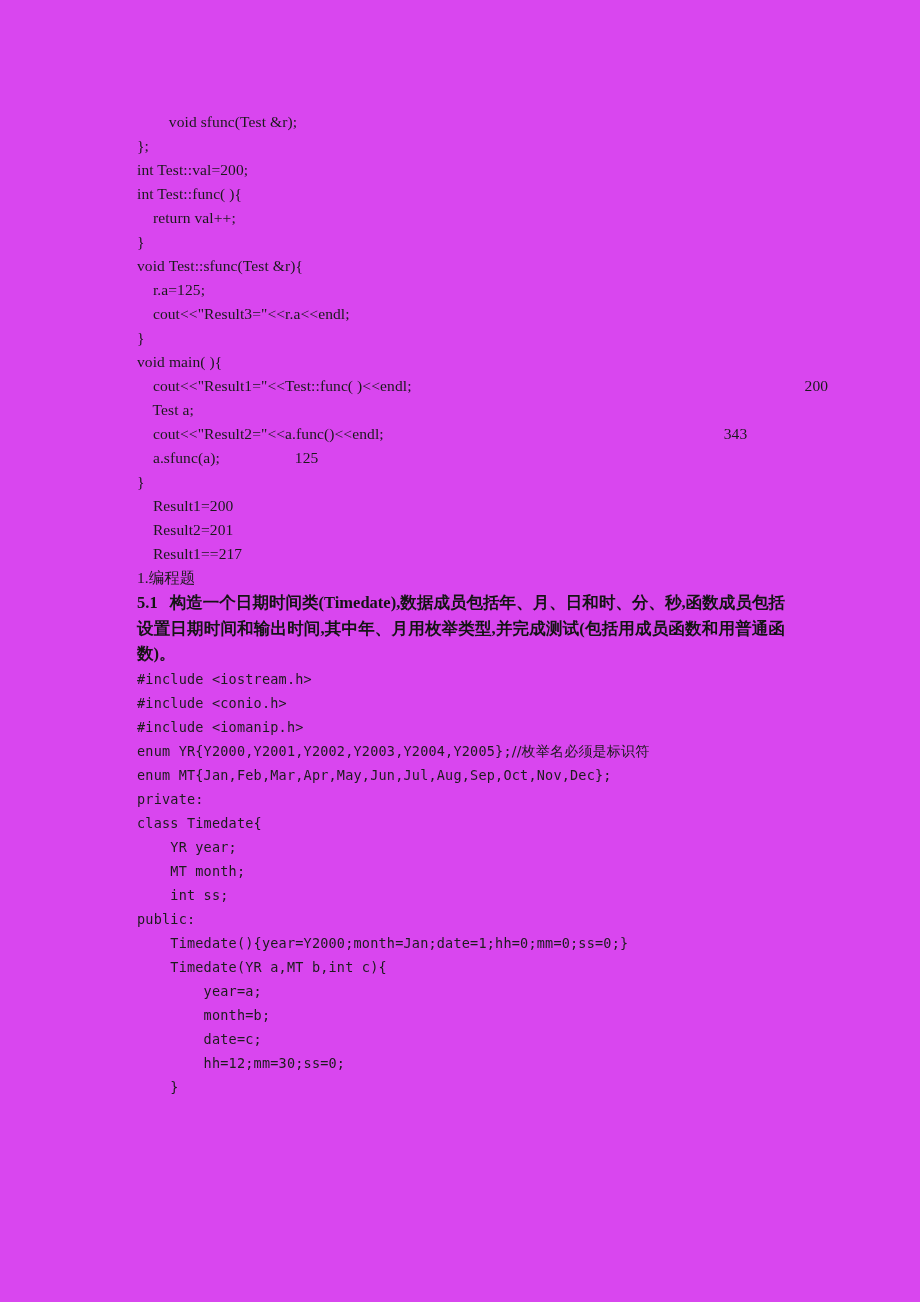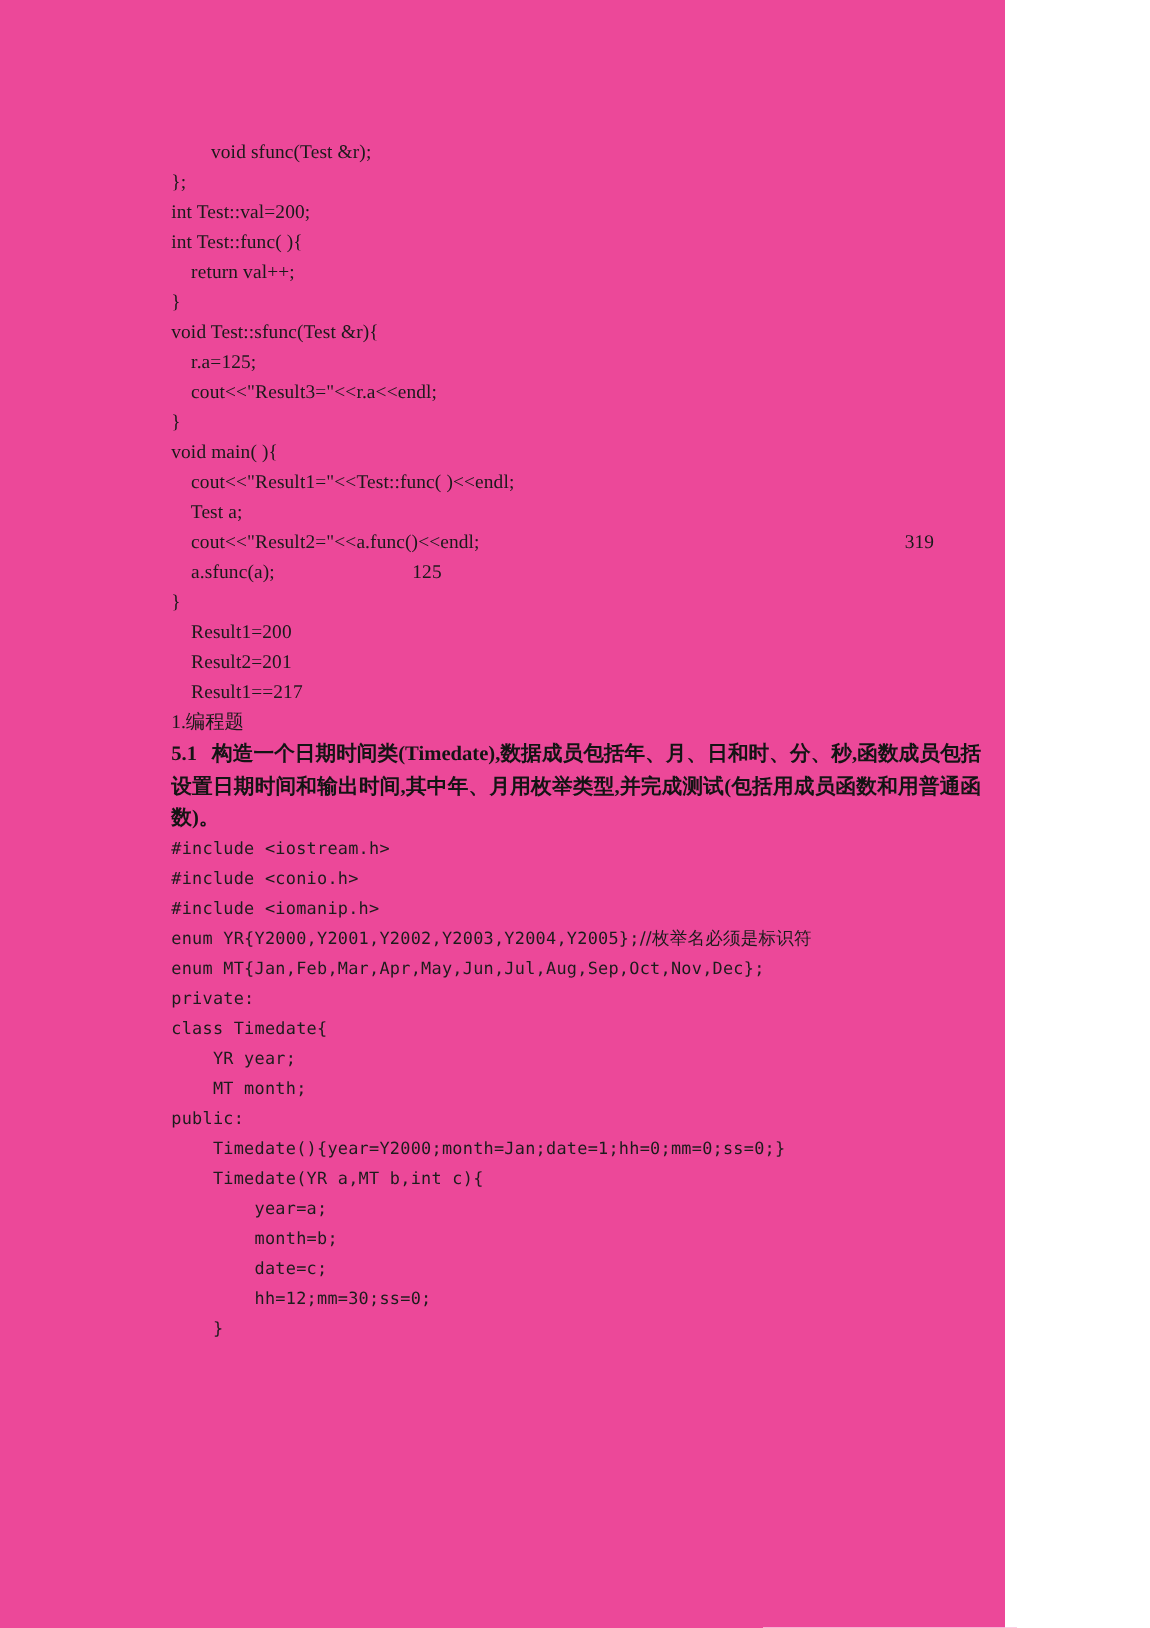--- a/index.html
+++ b/index.html
@@ -3,23 +3,23 @@
 <meta charset="utf-8">
 <title>C++ Exercise Document Page</title>
 <style>
   html, body {
     margin: 0;
     padding: 0;
     background: #ffffff;
   }
   .page {
     position: relative;
-    width: 804px;
+    width: 920px;
     height: 1302px;
-    background: #ec4899;
+    background: #d946ef;
     overflow: hidden;
   }
   .content {
     position: absolute;
     left: 137px;
     top: 110px;
     width: 648px;
   }
 
   
@@ -86,22 +86,22 @@
         <div class="serif-line"><span>int Test::func( ){</span></div>
         <div class="serif-line"><span>    return val++;</span></div>
         <div class="serif-line"><span>}</span></div>
         <div class="serif-line"><span>void Test::sfunc(Test &amp;r){</span></div>
         <div class="serif-line"><span>    r.a=125;</span></div>
         <div class="serif-line"><span>    cout&lt;&lt;"Result3="&lt;&lt;r.a&lt;&lt;endl;</span></div>
         <div class="serif-line"><span>}</span></div>
         <div class="serif-line"><span>void main( ){</span></div>
         <div class="serif-line"><span>    cout&lt;&lt;"Result1="&lt;&lt;Test::func( )&lt;&lt;endl;</span><span class="ann" style="margin-left: 393px;">200</span></div>
         <div class="serif-line"><span>    Test a;</span></div>
-        <div class="serif-line"><span>    cout&lt;&lt;"Result2="&lt;&lt;a.func()&lt;&lt;endl;</span><span class="ann" style="margin-left: 340px;">319</span></div>
-        <div class="serif-line"><span>    a.sfunc(a);</span><span class="ann" style="margin-left: 110px;">125</span></div>
+        <div class="serif-line"><span>    cout&lt;&lt;"Result2="&lt;&lt;a.func()&lt;&lt;endl;</span><span class="ann" style="margin-left: 340px;">343</span></div>
+        <div class="serif-line"><span>    a.sfunc(a);</span><span class="ann" style="margin-left: 75px;">125</span></div>
         <div class="serif-line"><span>}</span></div>
         <div class="serif-line"><span>    Result1=200</span></div>
         <div class="serif-line"><span>    Result2=201</span></div>
         <div class="serif-line"><span>    Result1==217</span></div>
       </div>
 
     <div class="cn-heading">1.编程题</div>
 
     <div class="cn-para">
       <span class="num-prefix">5.1</span><span>构造一个日期时间类(Timedate),数据成员包括年、月、日和时、分、秒,函数成员包括设置日期时间和输出时间,其中年、月用枚举类型,并完成测试(包括用成员函数和用普通函数)。</span>
@@ -110,20 +110,21 @@
     <div class="mono-block">
         <div class="mono-line"><span>#include &lt;iostream.h&gt;</span></div>
         <div class="mono-line"><span>#include &lt;conio.h&gt;</span></div>
         <div class="mono-line"><span>#include &lt;iomanip.h&gt;</span></div>
         <div class="mono-line"><span>enum YR{Y2000,Y2001,Y2002,Y2003,Y2004,Y2005};</span><span class="cjk">//枚举名必须是标识符</span></div>
         <div class="mono-line"><span>enum MT{Jan,Feb,Mar,Apr,May,Jun,Jul,Aug,Sep,Oct,Nov,Dec};</span></div>
         <div class="mono-line"><span>private:</span></div>
         <div class="mono-line"><span>class Timedate{</span></div>
         <div class="mono-line"><span>    YR year;</span></div>
         <div class="mono-line"><span>    MT month;</span></div>
+        <div class="mono-line"><span>    int ss;</span></div>
         <div class="mono-line"><span>public:</span></div>
         <div class="mono-line"><span>    Timedate(){year=Y2000;month=Jan;date=1;hh=0;mm=0;ss=0;}</span></div>
         <div class="mono-line"><span>    Timedate(YR a,MT b,int c){</span></div>
         <div class="mono-line"><span>        year=a;</span></div>
         <div class="mono-line"><span>        month=b;</span></div>
         <div class="mono-line"><span>        date=c;</span></div>
         <div class="mono-line"><span>        hh=12;mm=30;ss=0;</span></div>
         <div class="mono-line"><span>    }</span></div>
       </div>
 

